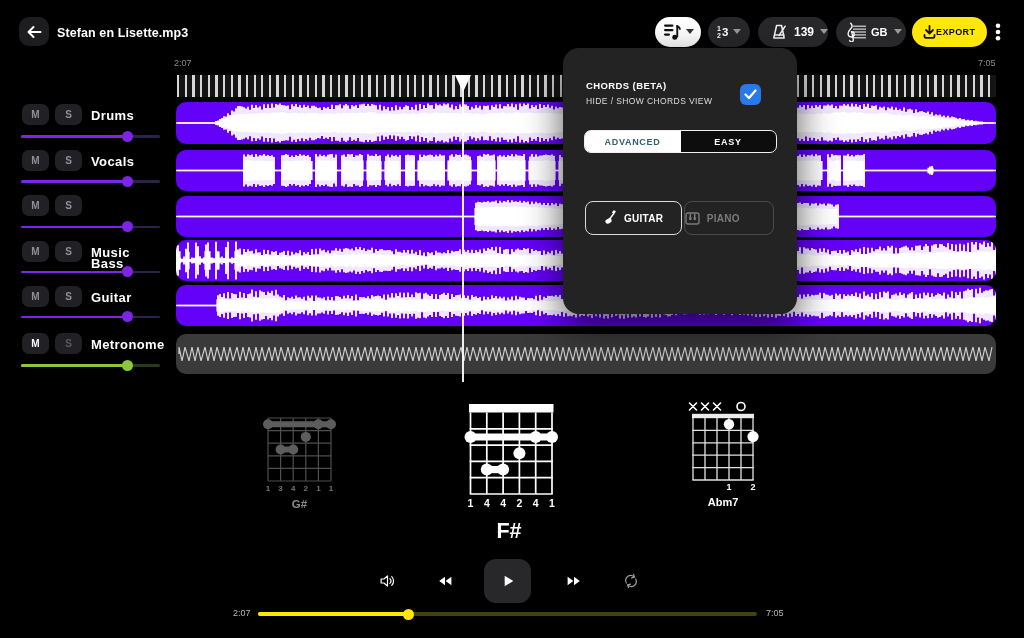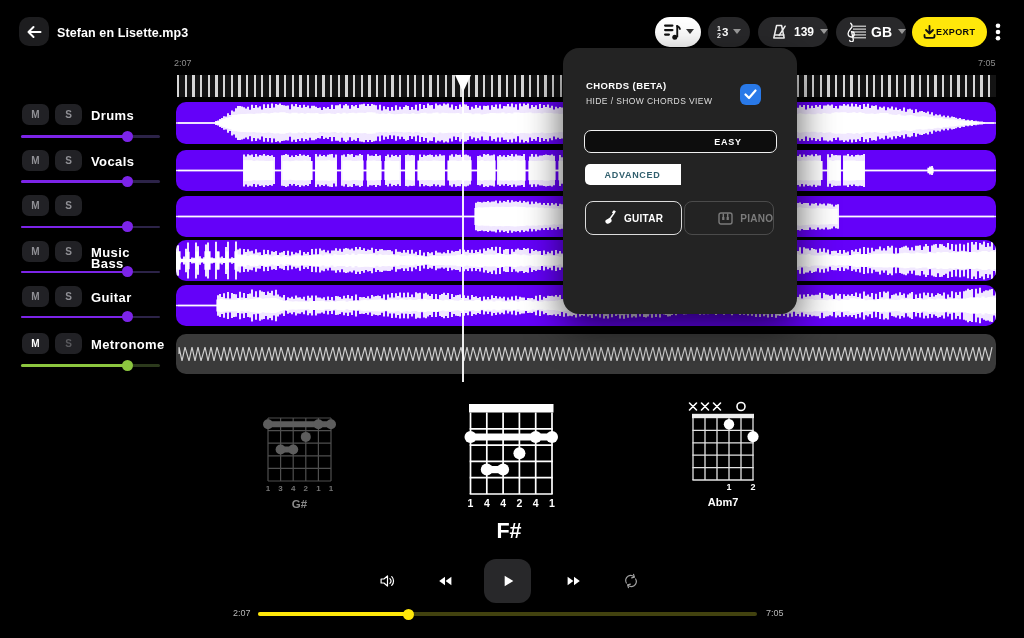--- a/index.html
+++ b/index.html
@@ -57,21 +57,21 @@
   <svg width="21" height="20" viewBox="0 0 21 20">
     <g stroke="#e8e8e8" stroke-width="1.1">
       <path d="M7,4.2 h13"></path>
         <path d="M7,7.1 h13"></path>
         <path d="M7,10 h13"></path>
         <path d="M7,12.9 h13"></path>
         <path d="M7,15.8 h13"></path>
     </g>
     <path d="M4.7,1.2 c1.5,1.5 2,3 .6,4.8 c-1.7,2 -3.2,3.4 -3.2,5.6 c0,2 1.5,3.4 3.2,3.4 c1.7,0 2.9,-1.2 2.9,-2.8 c0,-1.5 -1.1,-2.6 -2.6,-2.6 l1.7,8.1 c.2,1.2 -.6,2.1 -1.8,2.1 c-1,0 -1.7,-.6 -1.8,-1.5" stroke="#fff" stroke-width="1.3" fill="none" stroke-linecap="round"></path>
   </svg>
-  <div style="color:#fff;font-weight:bold;font-size:14px;margin-left:4px;">GB</div>
+  <div style="color:#fff;font-weight:bold;font-size:11px;margin-left:4px;">GB</div>
   <div class="caret" style="margin-left:6px;"></div>
 </div>
 
 <div class="pill" style="left:912px;width:75px;background:#ffe70a;padding-left:11px;">
   <svg width="13" height="14" viewBox="0 0 13 14">
     <path d="M6.5,1 v6.5 M3,5 l3.5,3.5 L10,5" stroke="#111" stroke-width="1.8" fill="none" stroke-linecap="round" stroke-linejoin="round"></path>
     <path d="M1.5,10 v1.2 a1.6,1.6 0 0 0 1.6,1.6 h6.8 a1.6,1.6 0 0 0 1.6,-1.6 V10" stroke="#111" stroke-width="1.8" fill="none" stroke-linecap="round"></path>
   </svg>
   <div style="color:#0b0b0b;font-weight:bold;font-size:9px;letter-spacing:.4px;">EXPORT</div>
 </div>
@@ -254,34 +254,34 @@
 <div class="abs" style="left:563px;top:48px;width:234px;height:266px;border-radius:16px;background:#232323;box-shadow:0 14px 38px rgba(0,0,0,.65);">
   <div class="abs" style="left:23px;top:80px;"></div>
   <div class="abs" style="left:23px;top:32px;color:#fff;font-weight:bold;font-size:9.5px;letter-spacing:.4px;">CHORDS (BETA)</div>
   <div class="abs" style="left:23px;top:48px;color:#dedede;font-size:8.5px;letter-spacing:.4px;">HIDE / SHOW CHORDS VIEW</div>
   <div class="abs" style="left:177px;top:36px;width:21px;height:21px;border-radius:6px;background:#2979e8;display:flex;align-items:center;justify-content:center;">
     <svg width="13" height="11" viewBox="0 0 13 11">
         <path d="M1.5,5.5 L5,9 L11.5,1.5" stroke="#fff" stroke-width="2.2" fill="none" stroke-linecap="round" stroke-linejoin="round"></path>
       </svg>
   </div>
   <div class="abs" style="left:20.5px;top:82px;width:193px;height:23px;border:1.5px solid #f0f0f0;border-radius:7px;background:#0d0d0d;display:flex;">
-    <div style="width:96px;height:100%;background:#fff;border-radius:5px 0 0 5px;display:flex;align-items:center;justify-content:center;color:#32606e;font-weight:bold;font-size:9px;letter-spacing:.7px;margin-top:33px;">ADVANCED</div>
+    <div style="width:96px;height:100%;background:#fff;border-radius:5px 0 0 5px;display:flex;align-items:center;justify-content:center;color:#32606e;font-weight:bold;font-size:9px;letter-spacing:.7px;">ADVANCED</div>
     <div style="flex:1;display:flex;align-items:center;justify-content:center;color:#fff;font-weight:bold;font-size:9px;letter-spacing:.7px;">EASY</div>
   </div>
   <div class="abs" style="left:22.3px;top:153px;width:96.6px;height:34px;border:1.5px solid #dcdcdc;border-radius:8px;display:flex;align-items:center;justify-content:center;">
     <svg width="13" height="16" viewBox="0 0 13 16">
       <g fill="#fff">
         <rect x="8.6" y="0.4" width="2.6" height="3.4" rx=".7" transform="rotate(37 9.9 2.1)"></rect>
         <path d="M9.3,2.9 l1.25,.95 -4.4,5.9 -1.25,-.95 z"></path>
         <path d="M5.8,7.9 c1.3,.4 2.1,1.7 1.8,3 c-.2,1 -1,1.4 -1.8,2 c-.8,.6 -1.6,1.1 -2.8,.75 c-1.4,-.45 -2.1,-1.9 -1.5,-3.1 c.45,-.95 1.4,-1.05 2.3,-1.6 c.75,-.45 1,-1.05 2,-1.05 z"></path>
       </g>
     </svg>
     <div style="color:#fff;font-weight:bold;font-size:10px;letter-spacing:.3px;margin-left:7px;">GUITAR</div>
   </div>
-  <div class="abs" style="left:120.7px;top:153px;width:90.7px;height:34px;border:1.5px solid #4b4b4b;border-radius:8px;display:flex;align-items:center;justify-content:flex-end;">
+  <div class="abs" style="left:120.7px;top:153px;width:90.7px;height:34px;border:1.5px solid #4b4b4b;border-radius:8px;display:flex;align-items:center;justify-content:flex-start;">
     <svg width="15" height="13" viewBox="0 0 15 13">
       <rect x="1" y="1" width="13" height="11" rx="2" stroke="#7b7b7b" stroke-width="1.4" fill="none"></rect>
       <path d="M5.3,1.5 v6 M9.7,1.5 v6" stroke="#7b7b7b" stroke-width="1.4"></path>
       <rect x="4.2" y="5" width="2.2" height="3" fill="#7b7b7b"></rect>
         <rect x="8.6" y="5" width="2.2" height="3" fill="#7b7b7b"></rect>
     </svg>
     <div style="color:#7b7b7b;font-weight:bold;font-size:10px;letter-spacing:.3px;margin-left:7px;">PIANO</div>
   </div>
 </div>
 

